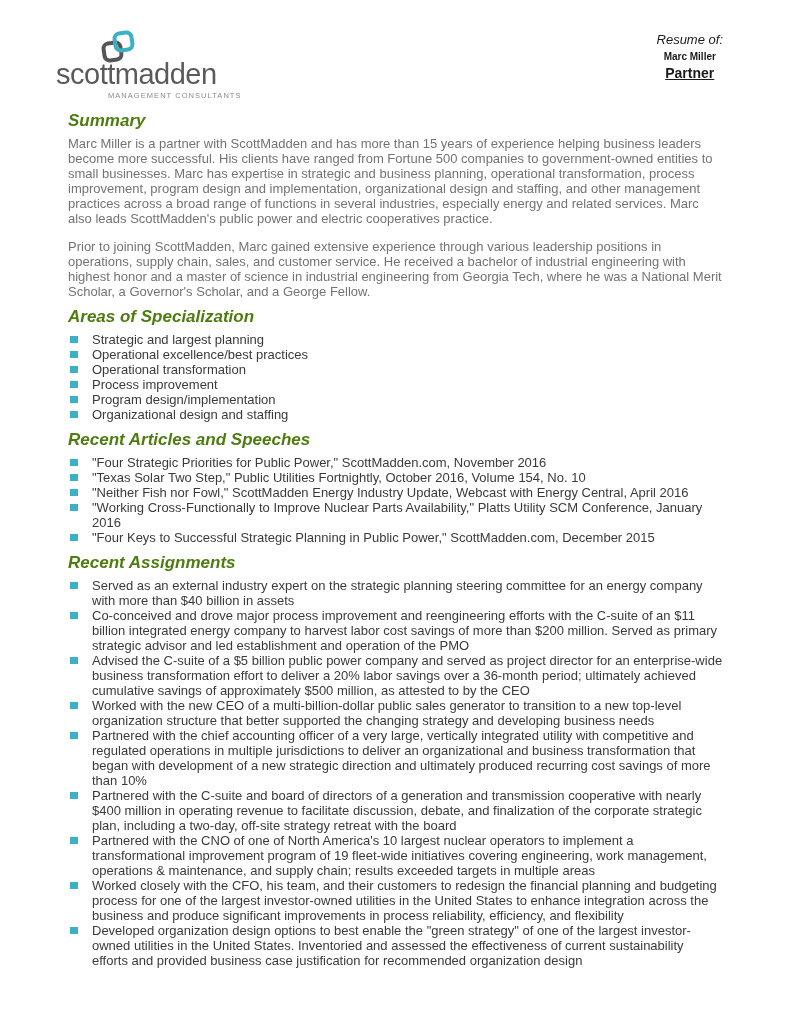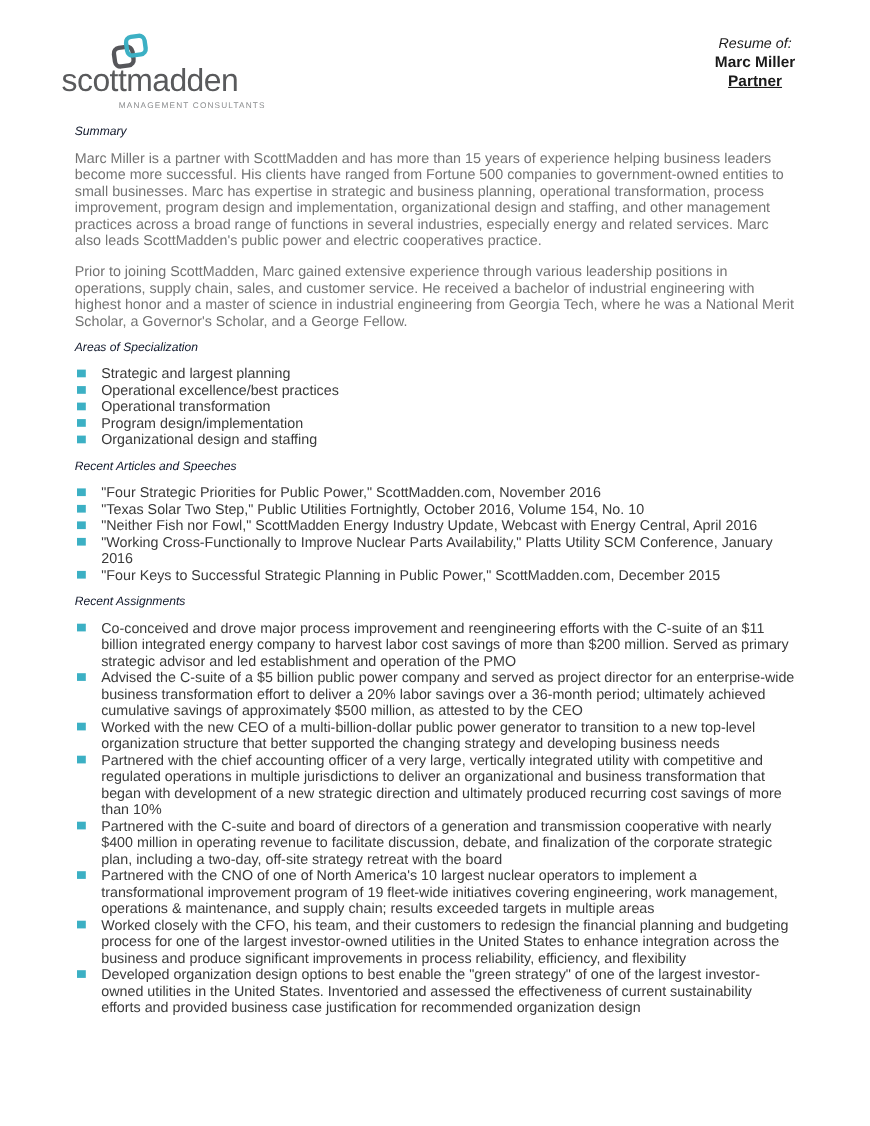--- a/index.html
+++ b/index.html
@@ -38,30 +38,30 @@
     color:#595a5c; font-weight:400;
   }
   .tagline {
     position:absolute; left:108px; top:91px;
     font-size:7.5px; letter-spacing:1.05px;
     color:#8a8c8e; font-weight:400;
   }
 
   .resume-of { position:absolute; right:68px; top:31px; text-align:center; color:#1a1a1a; }
   .ro-label { font-size:13px; font-style:italic; line-height:17px; }
-  .ro-name  { font-size:14px; font-weight:bold; line-height:17px; }
+  .ro-name  { font-size:10px; font-weight:bold; line-height:17px; }
   .ro-title { font-size:14px; font-weight:bold; line-height:17px;text-decoration:underline; }
 
   
   .content { position:absolute; left:68px; top:106px; width:655px; }
 
   h2.sec {
-    font-size:11px; line-height:15px;
-    font-style:italic; font-weight:normal;
-    color:#0f172a;
+    font-size:17px; line-height:15px;
+    font-style:italic; font-weight:bold;
+    color:#4d7c0f;
     margin:10px 0 8px 0;
   }
   h2.sec:first-child { margin-top:7px; }
 
   p.body {
     font-size:13px; line-height:15px;
     margin:0 0 13px 0;
     color:#737373;
   }
   p.body + p.body { margin-bottom:0; }
@@ -107,38 +107,40 @@
 
     <h2 class="sec">Summary</h2>
     <p class="body">Marc Miller is a partner with ScottMadden and has more than 15 years of experience helping business leaders become more successful. His clients have ranged from Fortune 500 companies to government-owned entities to small businesses. Marc has expertise in strategic and business planning, operational transformation, process improvement, program design and implementation, organizational design and staffing, and other management practices across a broad range of functions in several industries, especially energy and related services. Marc also leads ScottMadden's public power and electric cooperatives practice.</p>
     <p class="body">Prior to joining ScottMadden, Marc gained extensive experience through various leadership positions in operations, supply chain, sales, and customer service. He received a bachelor of industrial engineering with highest honor and a master of science in industrial engineering from Georgia Tech, where he was a National Merit Scholar, a Governor's Scholar, and a George Fellow.</p>
 
     <h2 class="sec">Areas of Specialization</h2>
     <ul class="blist">
         <li><span class="bullet"></span><span>Strategic and largest planning</span></li>
         <li><span class="bullet"></span><span>Operational excellence/best practices</span></li>
         <li><span class="bullet"></span><span>Operational transformation</span></li>
+        <li><span class="bullet"></span><span>Process improvement</span></li>
         <li><span class="bullet"></span><span>Program design/implementation</span></li>
         <li><span class="bullet"></span><span>Organizational design and staffing</span></li>
       </ul>
 
     <h2 class="sec">Recent Articles and Speeches</h2>
     <ul class="blist">
         <li><span class="bullet"></span><span>"Four Strategic Priorities for Public Power," ScottMadden.com, November 2016</span></li>
         <li><span class="bullet"></span><span>"Texas Solar Two Step," Public Utilities Fortnightly, October 2016, Volume 154, No. 10</span></li>
         <li><span class="bullet"></span><span>"Neither Fish nor Fowl," ScottMadden Energy Industry Update, Webcast with Energy Central, April 2016</span></li>
         <li><span class="bullet"></span><span>"Working Cross-Functionally to Improve Nuclear Parts Availability," Platts Utility SCM Conference, January 2016</span></li>
         <li><span class="bullet"></span><span>"Four Keys to Successful Strategic Planning in Public Power," ScottMadden.com, December 2015</span></li>
       </ul>
 
     <h2 class="sec">Recent Assignments</h2>
     <ul class="blist">
+        <li><span class="bullet"></span><span>Served as an external industry expert on the strategic planning steering committee for an energy company with more than $40 billion in assets</span></li>
         <li><span class="bullet"></span><span>Co-conceived and drove major process improvement and reengineering efforts with the C-suite of an $11 billion integrated energy company to harvest labor cost savings of more than $200 million. Served as primary strategic advisor and led establishment and operation of the PMO</span></li>
         <li><span class="bullet"></span><span>Advised the C-suite of a $5 billion public power company and served as project director for an enterprise-wide business transformation effort to deliver a 20% labor savings over a 36-month period; ultimately achieved cumulative savings of approximately $500 million, as attested to by the CEO</span></li>
-        <li><span class="bullet"></span><span>Worked with the new CEO of a multi-billion-dollar public power generator to transition to a new top-level organization structure that better supported the changing strategy and developing business needs</span></li>
+        <li><span class="bullet"></span><span>Worked with the new CEO of a multi-billion-dollar public sales generator to transition to a new top-level organization structure that better supported the changing strategy and developing business needs</span></li>
         <li><span class="bullet"></span><span>Partnered with the chief accounting officer of a very large, vertically integrated utility with competitive and regulated operations in multiple jurisdictions to deliver an organizational and business transformation that began with development of a new strategic direction and ultimately produced recurring cost savings of more than 10%</span></li>
         <li><span class="bullet"></span><span>Partnered with the C-suite and board of directors of a generation and transmission cooperative with nearly $400 million in operating revenue to facilitate discussion, debate, and finalization of the corporate strategic plan, including a two-day, off-site strategy retreat with the board</span></li>
         <li><span class="bullet"></span><span>Partnered with the CNO of one of North America's 10 largest nuclear operators to implement a transformational improvement program of 19 fleet-wide initiatives covering engineering, work management, operations &amp; maintenance, and supply chain; results exceeded targets in multiple areas</span></li>
         <li><span class="bullet"></span><span>Worked closely with the CFO, his team, and their customers to redesign the financial planning and budgeting process for one of the largest investor-owned utilities in the United States to enhance integration across the business and produce significant improvements in process reliability, efficiency, and flexibility</span></li>
         <li><span class="bullet"></span><span>Developed organization design options to best enable the "green strategy" of one of the largest investor-owned utilities in the United States. Inventoried and assessed the effectiveness of current sustainability efforts and provided business case justification for recommended organization design</span></li>
       </ul>
 
   </div>
 
 </div>

